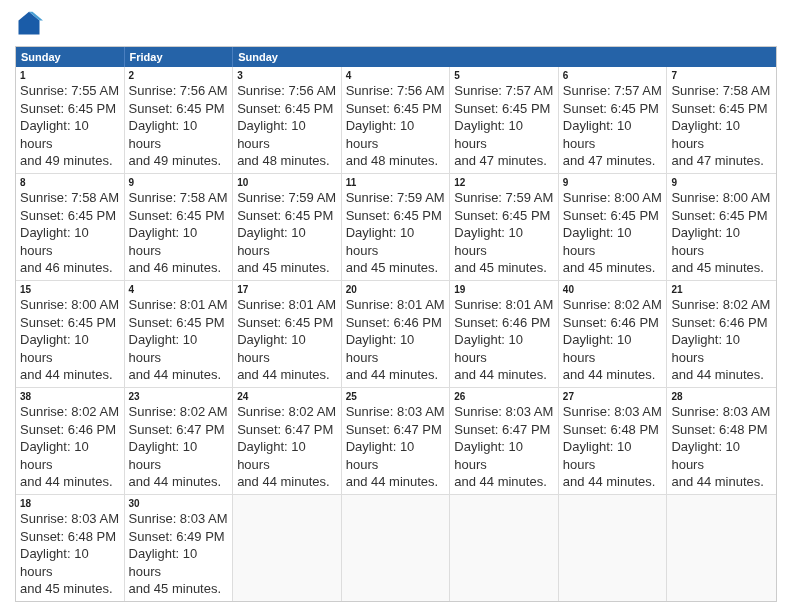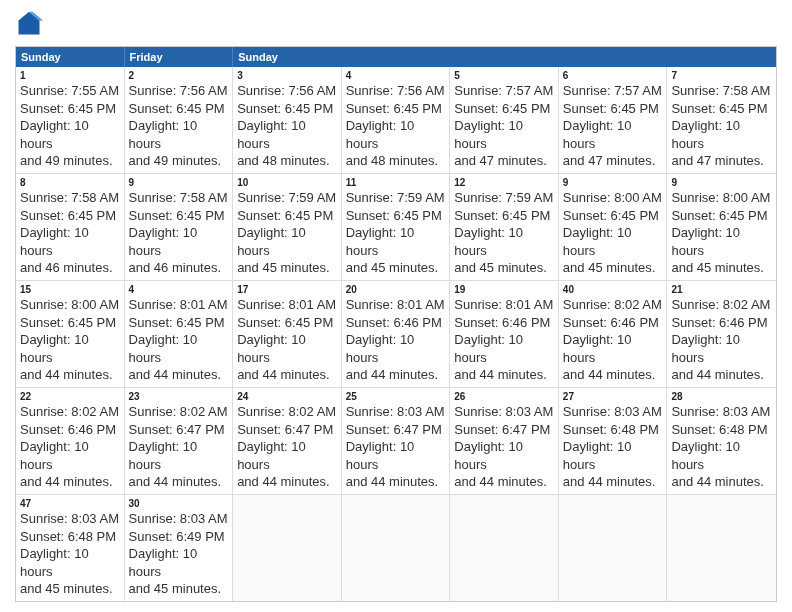--- a/index.html
+++ b/index.html
@@ -284,21 +284,21 @@
           <div class="cal-cell">
             <span class="day-num">21</span>
             <div class="cell-text" style="white-space: pre-line;">Sunrise: 8:02 AM
 Sunset: 6:46 PM
 Daylight: 10 hours
 and 44 minutes.</div>
           </div>
         </div>
         <div class="cal-row">
           <div class="cal-cell">
-            <span class="day-num">22</span>
+            <span class="day-num">38</span>
             <div class="cell-text" style="white-space: pre-line;">Sunrise: 8:02 AM
 Sunset: 6:46 PM
 Daylight: 10 hours
 and 44 minutes.</div>
           </div>
           <div class="cal-cell">
             <span class="day-num">23</span>
             <div class="cell-text" style="white-space: pre-line;">Sunrise: 8:02 AM
 Sunset: 6:47 PM
 Daylight: 10 hours
@@ -335,21 +335,21 @@
           <div class="cal-cell">
             <span class="day-num">28</span>
             <div class="cell-text" style="white-space: pre-line;">Sunrise: 8:03 AM
 Sunset: 6:48 PM
 Daylight: 10 hours
 and 44 minutes.</div>
           </div>
         </div>
         <div class="cal-row">
           <div class="cal-cell">
-            <span class="day-num">47</span>
+            <span class="day-num">18</span>
             <div class="cell-text" style="white-space: pre-line;">Sunrise: 8:03 AM
 Sunset: 6:48 PM
 Daylight: 10 hours
 and 45 minutes.</div>
           </div>
           <div class="cal-cell">
             <span class="day-num">30</span>
             <div class="cell-text" style="white-space: pre-line;">Sunrise: 8:03 AM
 Sunset: 6:49 PM
 Daylight: 10 hours

